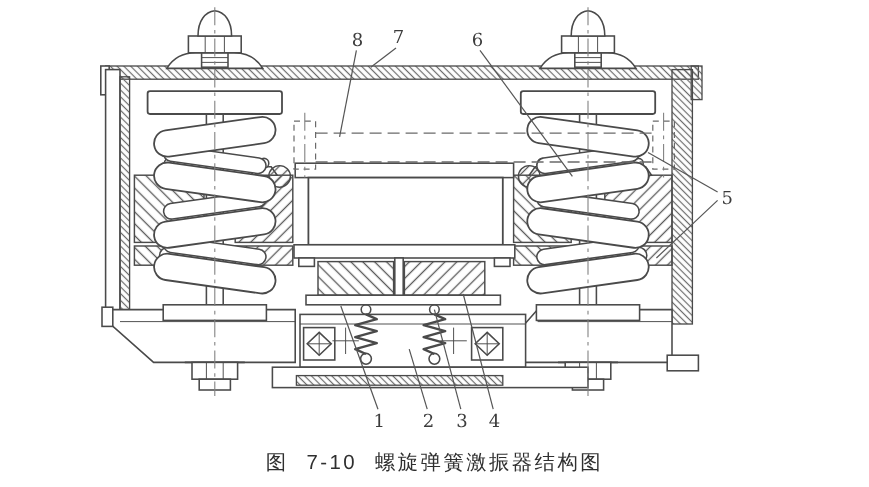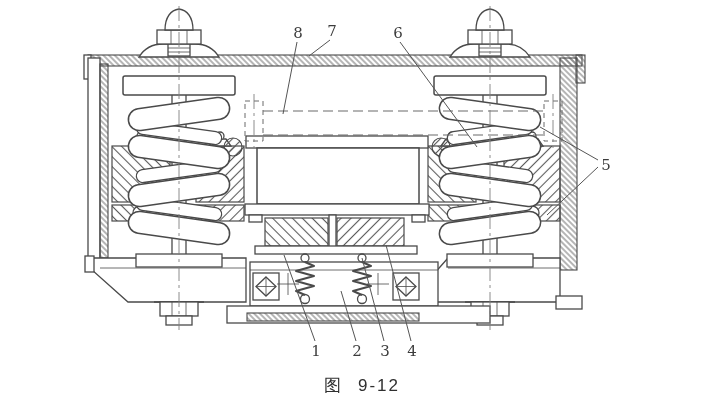--- a/index.html
+++ b/index.html
@@ -234,16 +234,17 @@
     <text x="606" y="170">5</text>
     <text x="316" y="356">1</text>
     <text x="357" y="356">2</text>
     <text x="385" y="356">3</text>
     <text x="412" y="356">4</text>
   </g>
 </svg>
 
 <div id="caption">
   <span>图</span>
-  <span>9-12</span>
+  <span>7-10</span>
+  <span>螺旋弹簧激振器结构图</span>
 </div>
 
 </div>
 
 </body></html>

